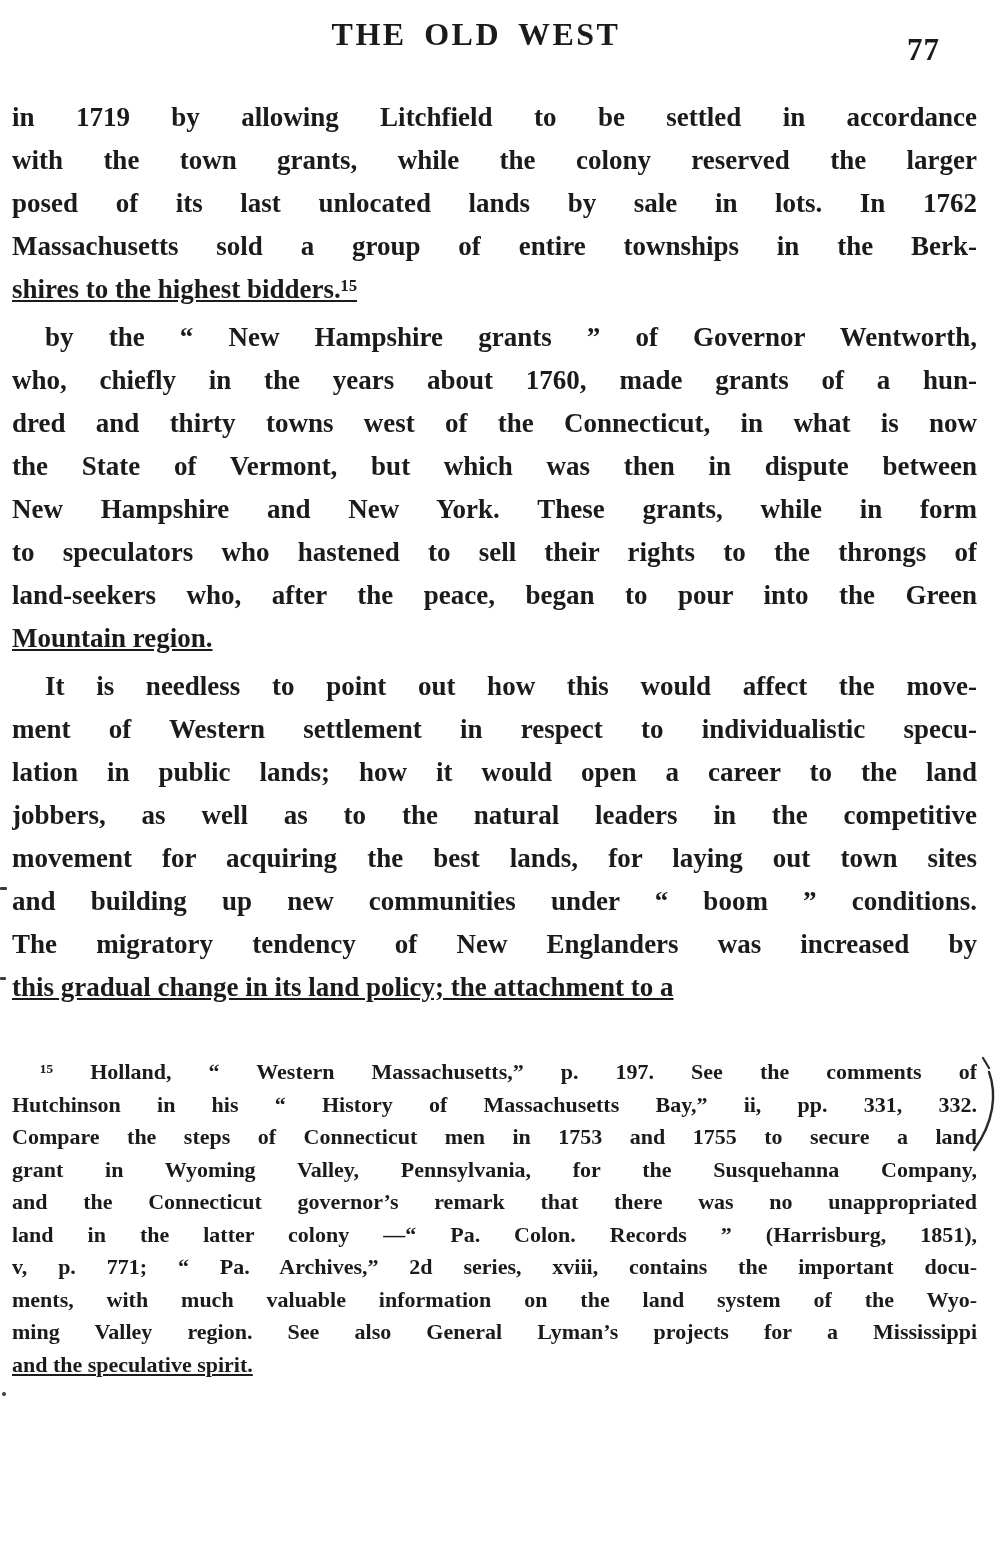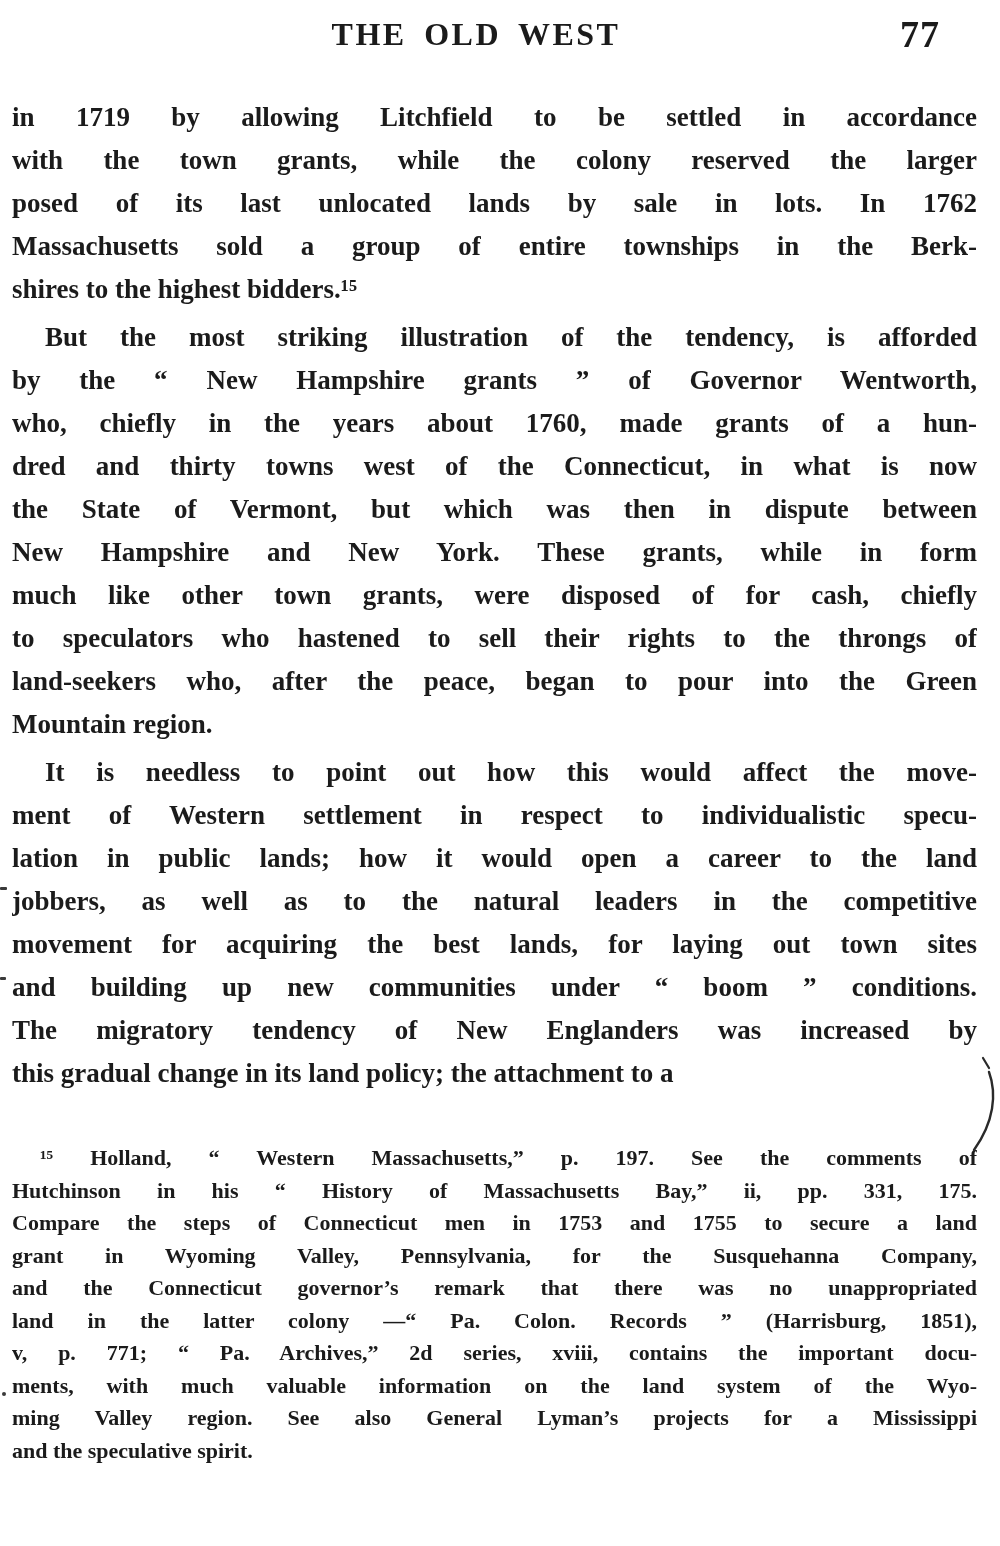--- a/index.html
+++ b/index.html
@@ -28,42 +28,43 @@
   }
   .running-title {
     font-size: 32px;
     letter-spacing: 2.5px;
     word-spacing: 7px;
     line-height: 40px;
   }
   .page-number {
     position: absolute;
     right: 0;
-    top: 0;
-    font-size: 38px;
+    top: 16px;
+    font-size: 31px;
     line-height: 40px;
     letter-spacing: 1px;
   }
   
   .body-text {
     margin: 42px 23px 0 12px; 
     font-size: 27px;
   }
   .para { margin: 0 0 5px 0; }
   .para:last-child { margin-bottom: 0; }
   .line {
     line-height: 43px;
     height: 43px;
     text-align: justify;
     text-align-last: justify;
     white-space: normal;
     overflow: hidden;
   }
   .line.last {
     text-align-last: left;
+    text-decoration: underline;
   }
   .indent-first .line:first-child { text-indent: 33px; }
   
   .footnote {
     margin: 47px 23px 0 12px;
     font-size: 22px;
   }
   .footnote .line {
     line-height: 32.5px;
     height: 32.5px;
@@ -100,46 +101,44 @@
 
   <div class="body-text">
     <div class="para">
         <div class="line">in 1719 by allowing Litchfield to be settled in accordance</div>
         <div class="line">with the town grants, while the colony reserved the larger</div>
         <div class="line">posed of its last unlocated lands by sale in lots.  In 1762</div>
         <div class="line">Massachusetts sold a group of entire townships in the Berk-</div>
         <div class="line last">shires to the highest bidders.¹⁵</div>
       </div>
     <div class="para indent-first">
-        <div class="line">But the most striking illustration of the tendency, is afforded</div>
         <div class="line">by the “ New Hampshire grants ” of Governor Wentworth,</div>
         <div class="line">who, chiefly in the years about 1760, made grants of a hun-</div>
         <div class="line">dred and thirty towns west of the Connecticut, in what is now</div>
         <div class="line">the State of Vermont, but which was then in dispute between</div>
         <div class="line">New Hampshire and New York.  These grants, while in form</div>
-        <div class="line">much like other town grants, were disposed of for cash, chiefly</div>
         <div class="line">to speculators who hastened to sell their rights to the throngs of</div>
         <div class="line">land-seekers who, after the peace, began to pour into the Green</div>
         <div class="line last">Mountain region.</div>
       </div>
     <div class="para indent-first">
         <div class="line">It is needless to point out how this would affect the move-</div>
         <div class="line">ment of Western settlement in respect to individualistic specu-</div>
         <div class="line">lation in public lands; how it would open a career to the land</div>
         <div class="line">jobbers, as well as to the natural leaders in the competitive</div>
         <div class="line">movement for acquiring the best lands, for laying out town sites</div>
         <div class="line">and building up new communities under “ boom ” conditions.</div>
         <div class="line">The migratory tendency of New Englanders was increased by</div>
         <div class="line last">this gradual change in its land policy; the attachment to a</div>
       </div>
   </div>
 
   <div class="footnote indent-first">
       <div class="line">¹⁵ Holland, “ Western Massachusetts,” p. 197.  See the comments of</div>
-      <div class="line">Hutchinson in his “ History of Massachusetts Bay,” ii, pp. 331, 175.</div>
+      <div class="line">Hutchinson in his “ History of Massachusetts Bay,” ii, pp. 331, 332.</div>
       <div class="line">Compare the steps of Connecticut men in 1753 and 1755 to secure a land</div>
       <div class="line">grant in Wyoming Valley, Pennsylvania, for the Susquehanna Company,</div>
       <div class="line">and the Connecticut governor’s remark that there was no unappropriated</div>
       <div class="line">land in the latter colony —“ Pa. Colon. Records ” (Harrisburg, 1851),</div>
       <div class="line">v, p. 771; “ Pa. Archives,” 2d series, xviii, contains the important docu-</div>
       <div class="line">ments, with much valuable information on the land system of the Wyo-</div>
       <div class="line">ming Valley region.  See also General Lyman’s projects for a Mississippi</div>
       <div class="line last">and the speculative spirit.</div>
     </div>
 

